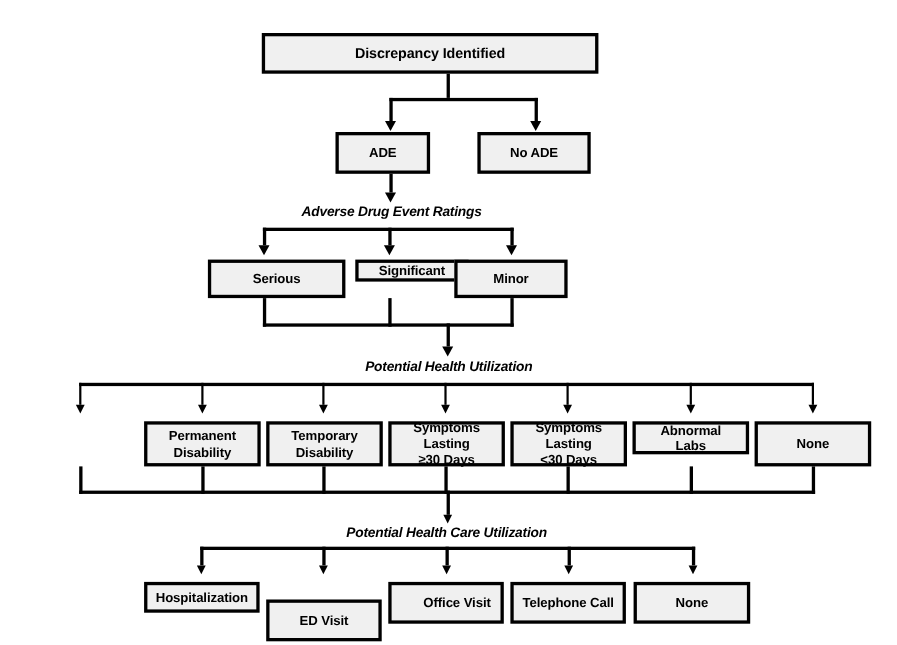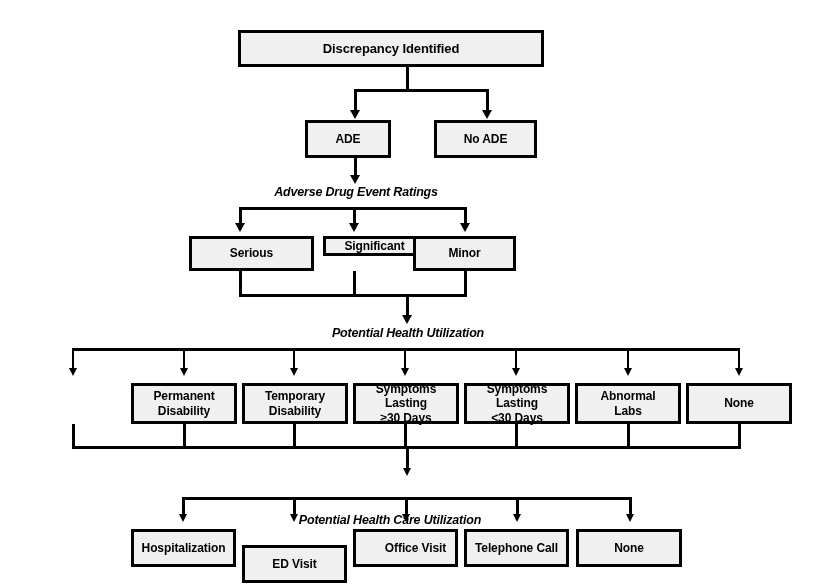--- a/index.html
+++ b/index.html
@@ -174,60 +174,60 @@
 Disability</span>
   </div>
   <div class="node" style="left:353px; top:383px; width:106px; height:41px;">
     <span class="lbl">Symptoms Lasting
 ≥30 Days</span>
   </div>
   <div class="node" style="left:464px; top:383px; width:106px; height:41px;">
     <span class="lbl">Symptoms Lasting
 &lt;30 Days</span>
   </div>
-  <div class="node" style="left:575px; top:383px; width:106px; height:41px;">
+  <div class="node" style="left:575px; top:383px; width:106px; height:30px;">
     <span class="lbl">Abnormal
 Labs</span>
   </div>
   <div class="node" style="left:686px; top:383px; width:106px; height:41px;">
     <span class="lbl">None</span>
   </div>
 
   <div class="vline" style="left:72px; top:424px; height:25px;"></div>
   <div class="vline" style="left:183px; top:424px; height:25px;"></div>
   <div class="vline" style="left:293px; top:424px; height:25px;"></div>
   <div class="vline" style="left:404px; top:424px; height:25px;"></div>
   <div class="vline" style="left:515px; top:424px; height:25px;"></div>
   <div class="vline" style="left:627px; top:424px; height:25px;"></div>
   <div class="vline" style="left:738px; top:424px; height:25px;"></div>
   <div class="hline" style="left:72px; top:446px; width:669px;"></div>
 
   <div class="vline" style="left:406px; top:446px; height:22px;"></div>
   <div class="arrowhead sm" style="left:403px; top:468px;"></div>
 
-  <div class="caption" style="left:240px; top:477px; width:300px;margin-top:36px;">Potential Health Care Utilization</div>
+  <div class="caption" style="left:256px; top:477px; width:300px;">Potential Health Care Utilization</div>
 
   <div class="hline" style="left:182px; top:497px; width:450px;"></div>
 
   <div class="vline" style="left:182px; top:497px; height:17px;"></div>
   <div class="arrowhead sm" style="left:179px; top:514px;"></div>
 
   <div class="vline" style="left:293px; top:497px; height:17px;"></div>
   <div class="arrowhead sm" style="left:290px; top:514px;"></div>
 
   <div class="vline" style="left:405px; top:497px; height:17px;"></div>
   <div class="arrowhead sm" style="left:402px; top:514px;"></div>
 
   <div class="vline" style="left:516px; top:497px; height:17px;"></div>
   <div class="arrowhead sm" style="left:513px; top:514px;"></div>
 
   <div class="vline" style="left:629px; top:497px; height:17px;"></div>
   <div class="arrowhead sm" style="left:626px; top:514px;"></div>
 
-  <div class="node" style="left:131px; top:529px; width:105px; height:38px;">
+  <div class="node" style="left:131px; top:529px; width:105px; height:28px;">
     <span class="lbl">Hospitalization</span>
   </div>
   <div class="node" style="left:242px; top:529px; width:105px; height:38px;margin-top:16px;">
     <span class="lbl">ED Visit</span>
   </div>
   <div class="node" style="left:353px; top:529px; width:105px; height:38px;padding-left:20px;">
     <span class="lbl">Office Visit</span>
   </div>
   <div class="node" style="left:464px; top:529px; width:105px; height:38px;">
     <span class="lbl">Telephone Call</span>

